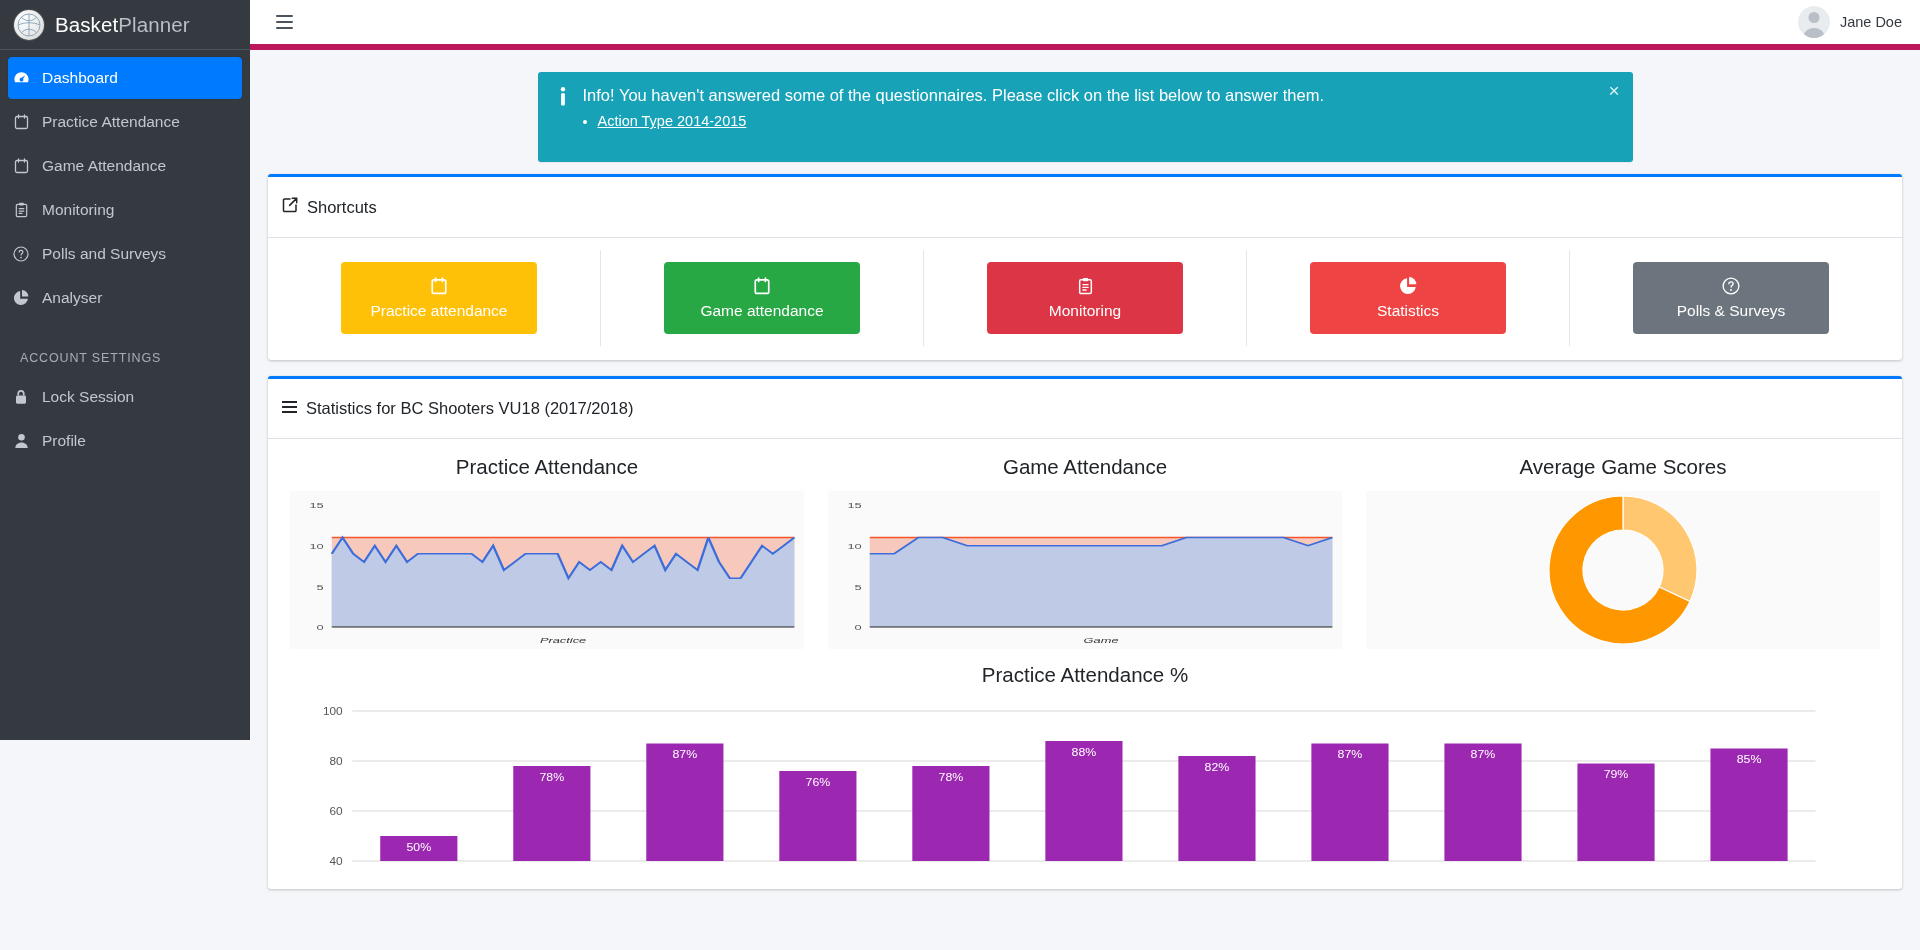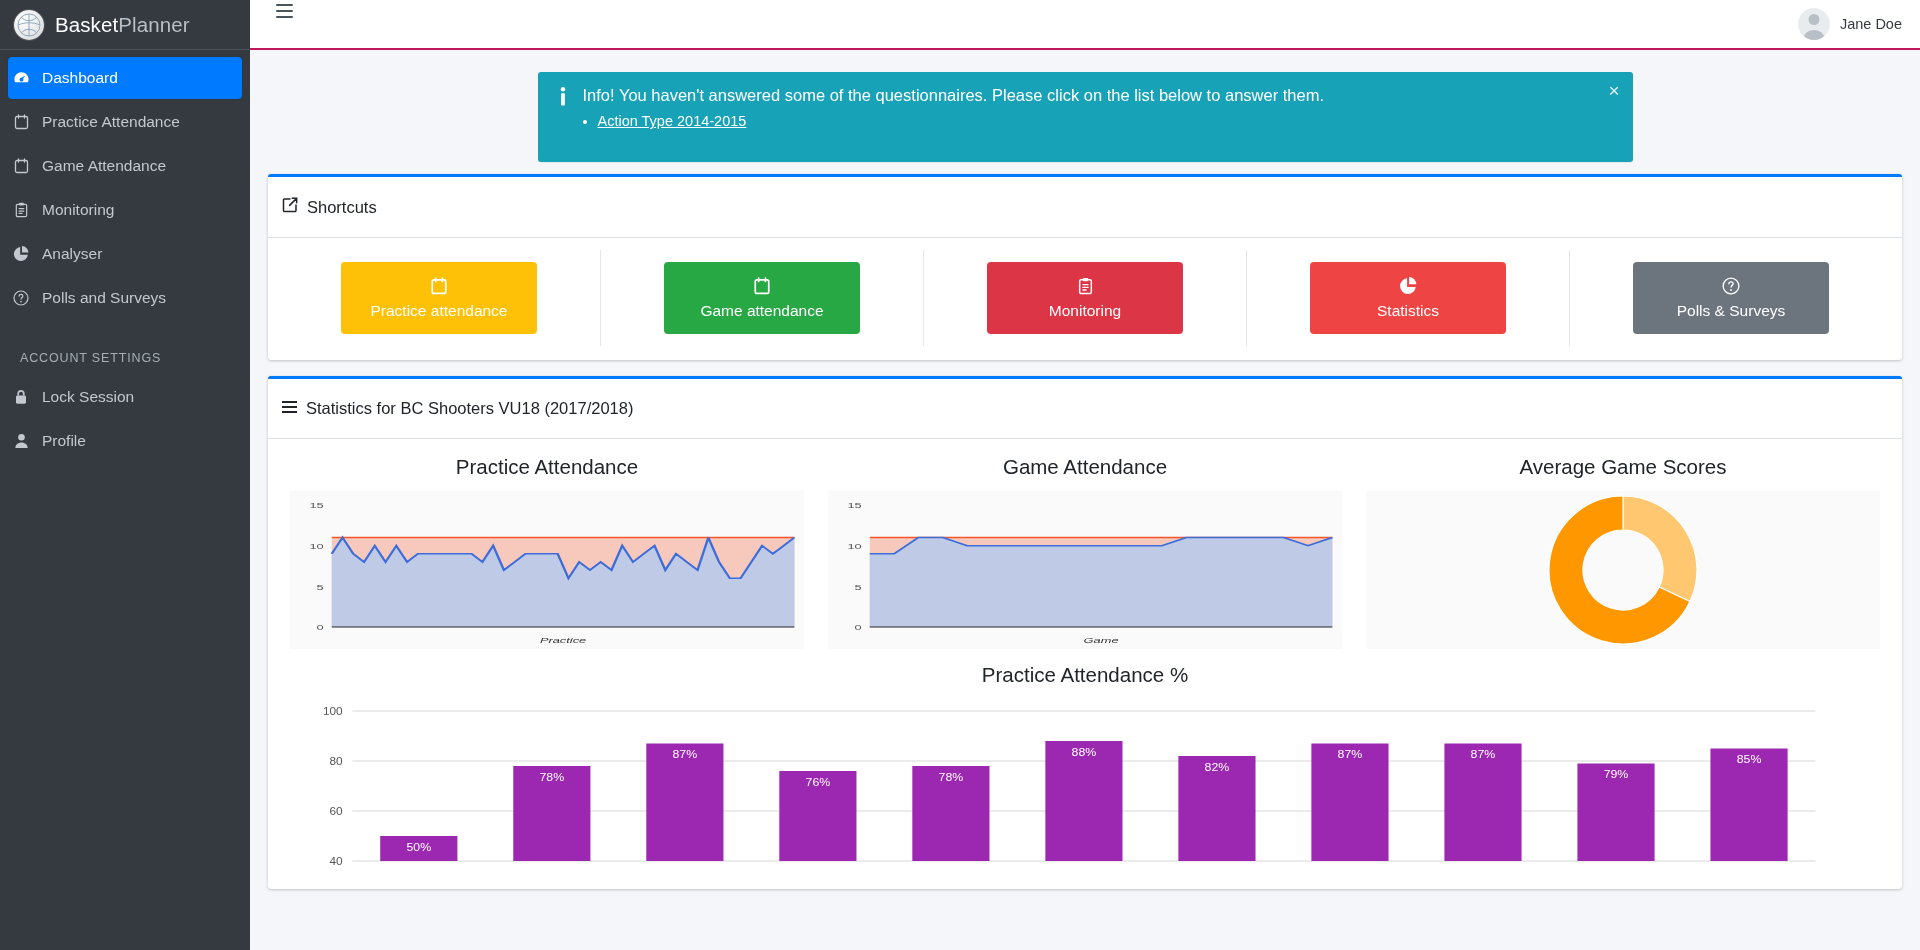--- a/index.html
+++ b/index.html
@@ -7,21 +7,21 @@
   html, body {
     width: 1920px; height: 950px;
     font-family: "Liberation Sans", sans-serif;
     background: #f4f6f9;
     overflow: hidden;
   }
   .app { display: flex; width: 1920px; height: 950px; }
 
   
   .sidebar {
-    width: 250px; min-width: 250px; height: 950px;
+    width: 250px; min-width: 250px; height: 740px;
     background: #343a40;
     color: #c2c7d0;
     display: flex; flex-direction: column;
     overflow: hidden;
   }
   .brand {
     height: 50px; display: flex; align-items: center;
     padding: 0 14px; gap: 11px;
     border-bottom: 1px solid #4b545c;
   }
@@ -50,23 +50,23 @@
   .nav-icon svg { display: block; }
   .nav-header {
     font-size: 12.5px; letter-spacing: .85px; color: #a7aeb6;
     padding: 0 12px; margin: 32px 0 11px 0; text-transform: uppercase;
   }
 
   
   .main { flex: 1; height: 950px; display: flex; flex-direction: column; overflow: hidden; background: #f4f6f9; }
   .topbar {
     height: 50px; min-height: 50px; background: #fff;
-    display: flex; justify-content: space-between;
+    display: flex; align-items: center; justify-content: space-between;
     padding: 0 18px 0 22px;
-    border-bottom: 2px solid #be185d;
+    border-bottom: 6px solid #be185d;
   }
   .hamburger { cursor: pointer; padding: 4px 4px; display: flex; flex-direction: column; gap: 4px; }
   .hamburger span { display: block; width: 17px; height: 2px; background: #4b545c; border-radius: 1px; }
   .user-box { display: flex; align-items: center; gap: 10px; cursor: pointer; }
   .avatar {
     width: 32px; height: 32px; border-radius: 50%;
     background: #e9ecef; position: relative; overflow: hidden; flex: none;
   }
   .avatar::before {
     content: ""; position: absolute; top: 6px; left: 50%; transform: translateX(-50%);
@@ -199,37 +199,37 @@
             <rect x="1.5" y="2.5" width="11" height="13" rx="1.3"></rect>
             <rect x="4.5" y=".8" width="5" height="3" rx=".8" fill="#c2c7d0" stroke="none"></rect>
             <path d="M4.5 7h5M4.5 9.6h5M4.5 12.2h3" stroke-linecap="round"></path>
           </svg>
         </span>
         <span>Monitoring</span>
       </div>
 
       <div class="nav-item">
         <span class="nav-icon">
-          <svg width="16" height="16" viewBox="0 0 16 16">
-            <path d="M7.2 1.1A7 7 0 1 0 14.9 8.8H7.2z" fill="#c2c7d0"></path>
-            <path d="M9 0v6.4h6.4A6.6 6.6 0 0 0 9 0z" fill="#c2c7d0"></path>
-          </svg>
-        </span>
-        <span>Analyser</span>
-      </div>
-
-      <div class="nav-item">
-        <span class="nav-icon">
           <svg width="16" height="16" viewBox="0 0 16 16" fill="none" stroke="#c2c7d0" stroke-width="1.2">
             <circle cx="8" cy="8" r="7"></circle>
             <path d="M6.1 6.1c0-1 .9-1.8 1.9-1.8s1.9.7 1.9 1.7c0 1.4-1.8 1.5-1.8 2.9" stroke-linecap="round"></path>
             <circle cx="8" cy="11.6" r=".85" fill="#c2c7d0" stroke="none"></circle>
           </svg>
         </span>
         <span>Polls and Surveys</span>
+      </div>
+
+      <div class="nav-item">
+        <span class="nav-icon">
+          <svg width="16" height="16" viewBox="0 0 16 16">
+            <path d="M7.2 1.1A7 7 0 1 0 14.9 8.8H7.2z" fill="#c2c7d0"></path>
+            <path d="M9 0v6.4h6.4A6.6 6.6 0 0 0 9 0z" fill="#c2c7d0"></path>
+          </svg>
+        </span>
+        <span>Analyser</span>
       </div>
 
       <div class="nav-header">ACCOUNT SETTINGS</div>
 
       <div class="nav-item">
         <span class="nav-icon">
           <svg width="14" height="16" viewBox="0 0 14 16" fill="#c2c7d0">
             <path d="M3.4 6.6V4.6a3.6 3.6 0 0 1 7.2 0v2h-1.7v-2a1.9 1.9 0 0 0-3.8 0v2z"></path>
             <rect x="2" y="6.4" width="10" height="8.3" rx="1.4"></rect>
           </svg>

